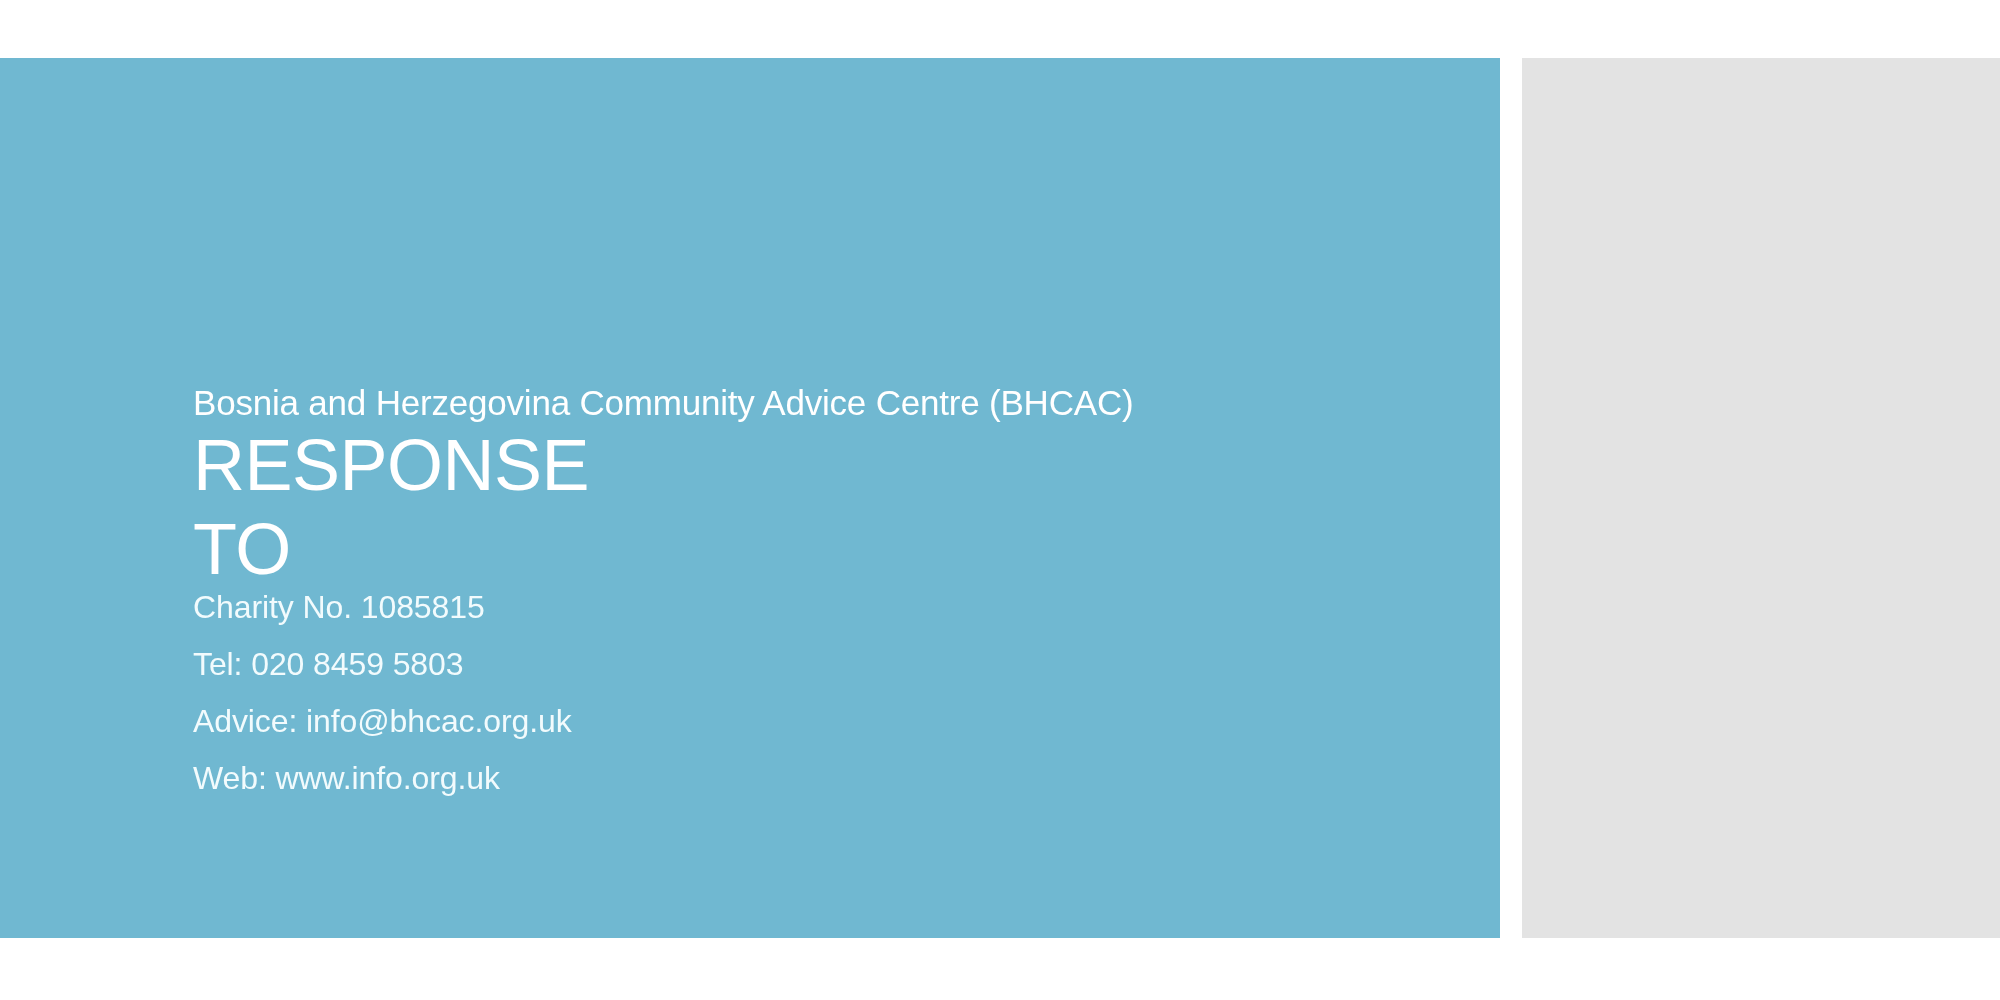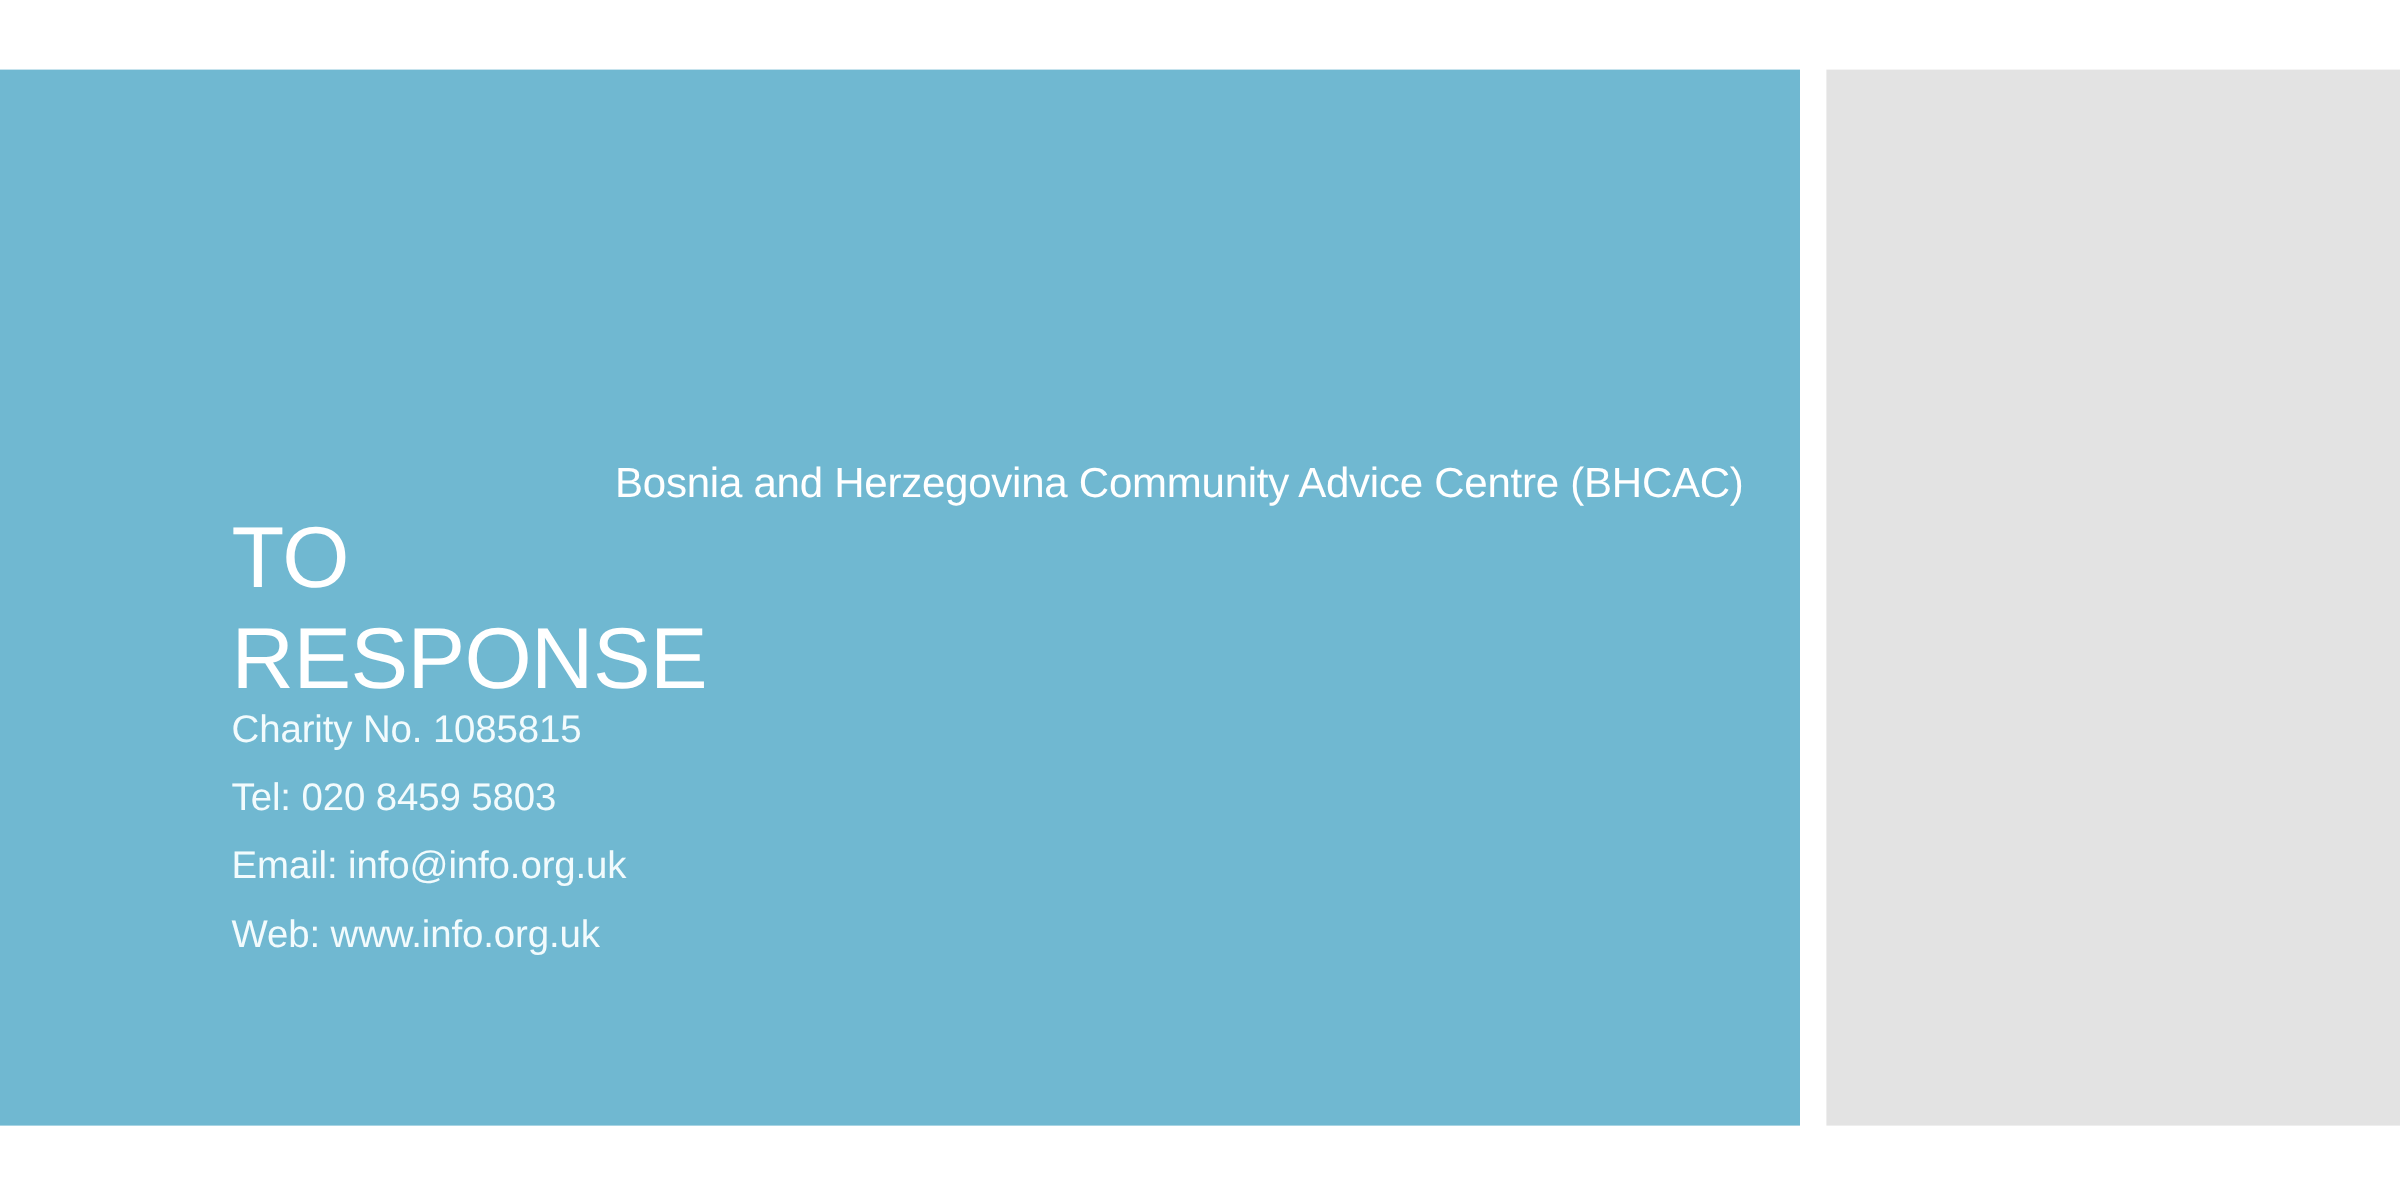--- a/index.html
+++ b/index.html
@@ -52,21 +52,20 @@
   }
 
   #org-name {
     color: #ffffff;
     font-size: 35px;
     font-weight: 300;
     line-height: 1.12;
     letter-spacing: -0.2px;
     white-space: nowrap;
     margin: 0 0 2px 0;
-    text-align: right;
   }
 
   #main-title {
     margin: 0;
     padding: 0;
   }
 
   .title-line {
     color: #ffffff;
     font-size: 72px;
@@ -99,28 +98,28 @@
 
 <div id="slide-canvas">
 
   <div id="title-panel">
 
     <div id="title-text-block">
 
       <div id="org-name">Bosnia and Herzegovina Community Advice Centre (BHCAC)</div>
 
       <div id="main-title">
+        <span class="title-line">RESPONSE</span>
         <span class="title-line">TO</span>
-        <span class="title-line">RESPONSE</span>
       </div>
 
       <div id="contact-block">
         <span class="contact-line">Charity No. 1085815</span>
         <span class="contact-line">Tel: 020 8459 5803</span>
-        <span class="contact-line">Email: info@info.org.uk</span>
+        <span class="contact-line">Advice: info@bhcac.org.uk</span>
         <span class="contact-line">Web: www.info.org.uk</span>
       </div>
 
     </div>
   </div>
 
   <div id="content-panel"></div>
 
 </div>
 

